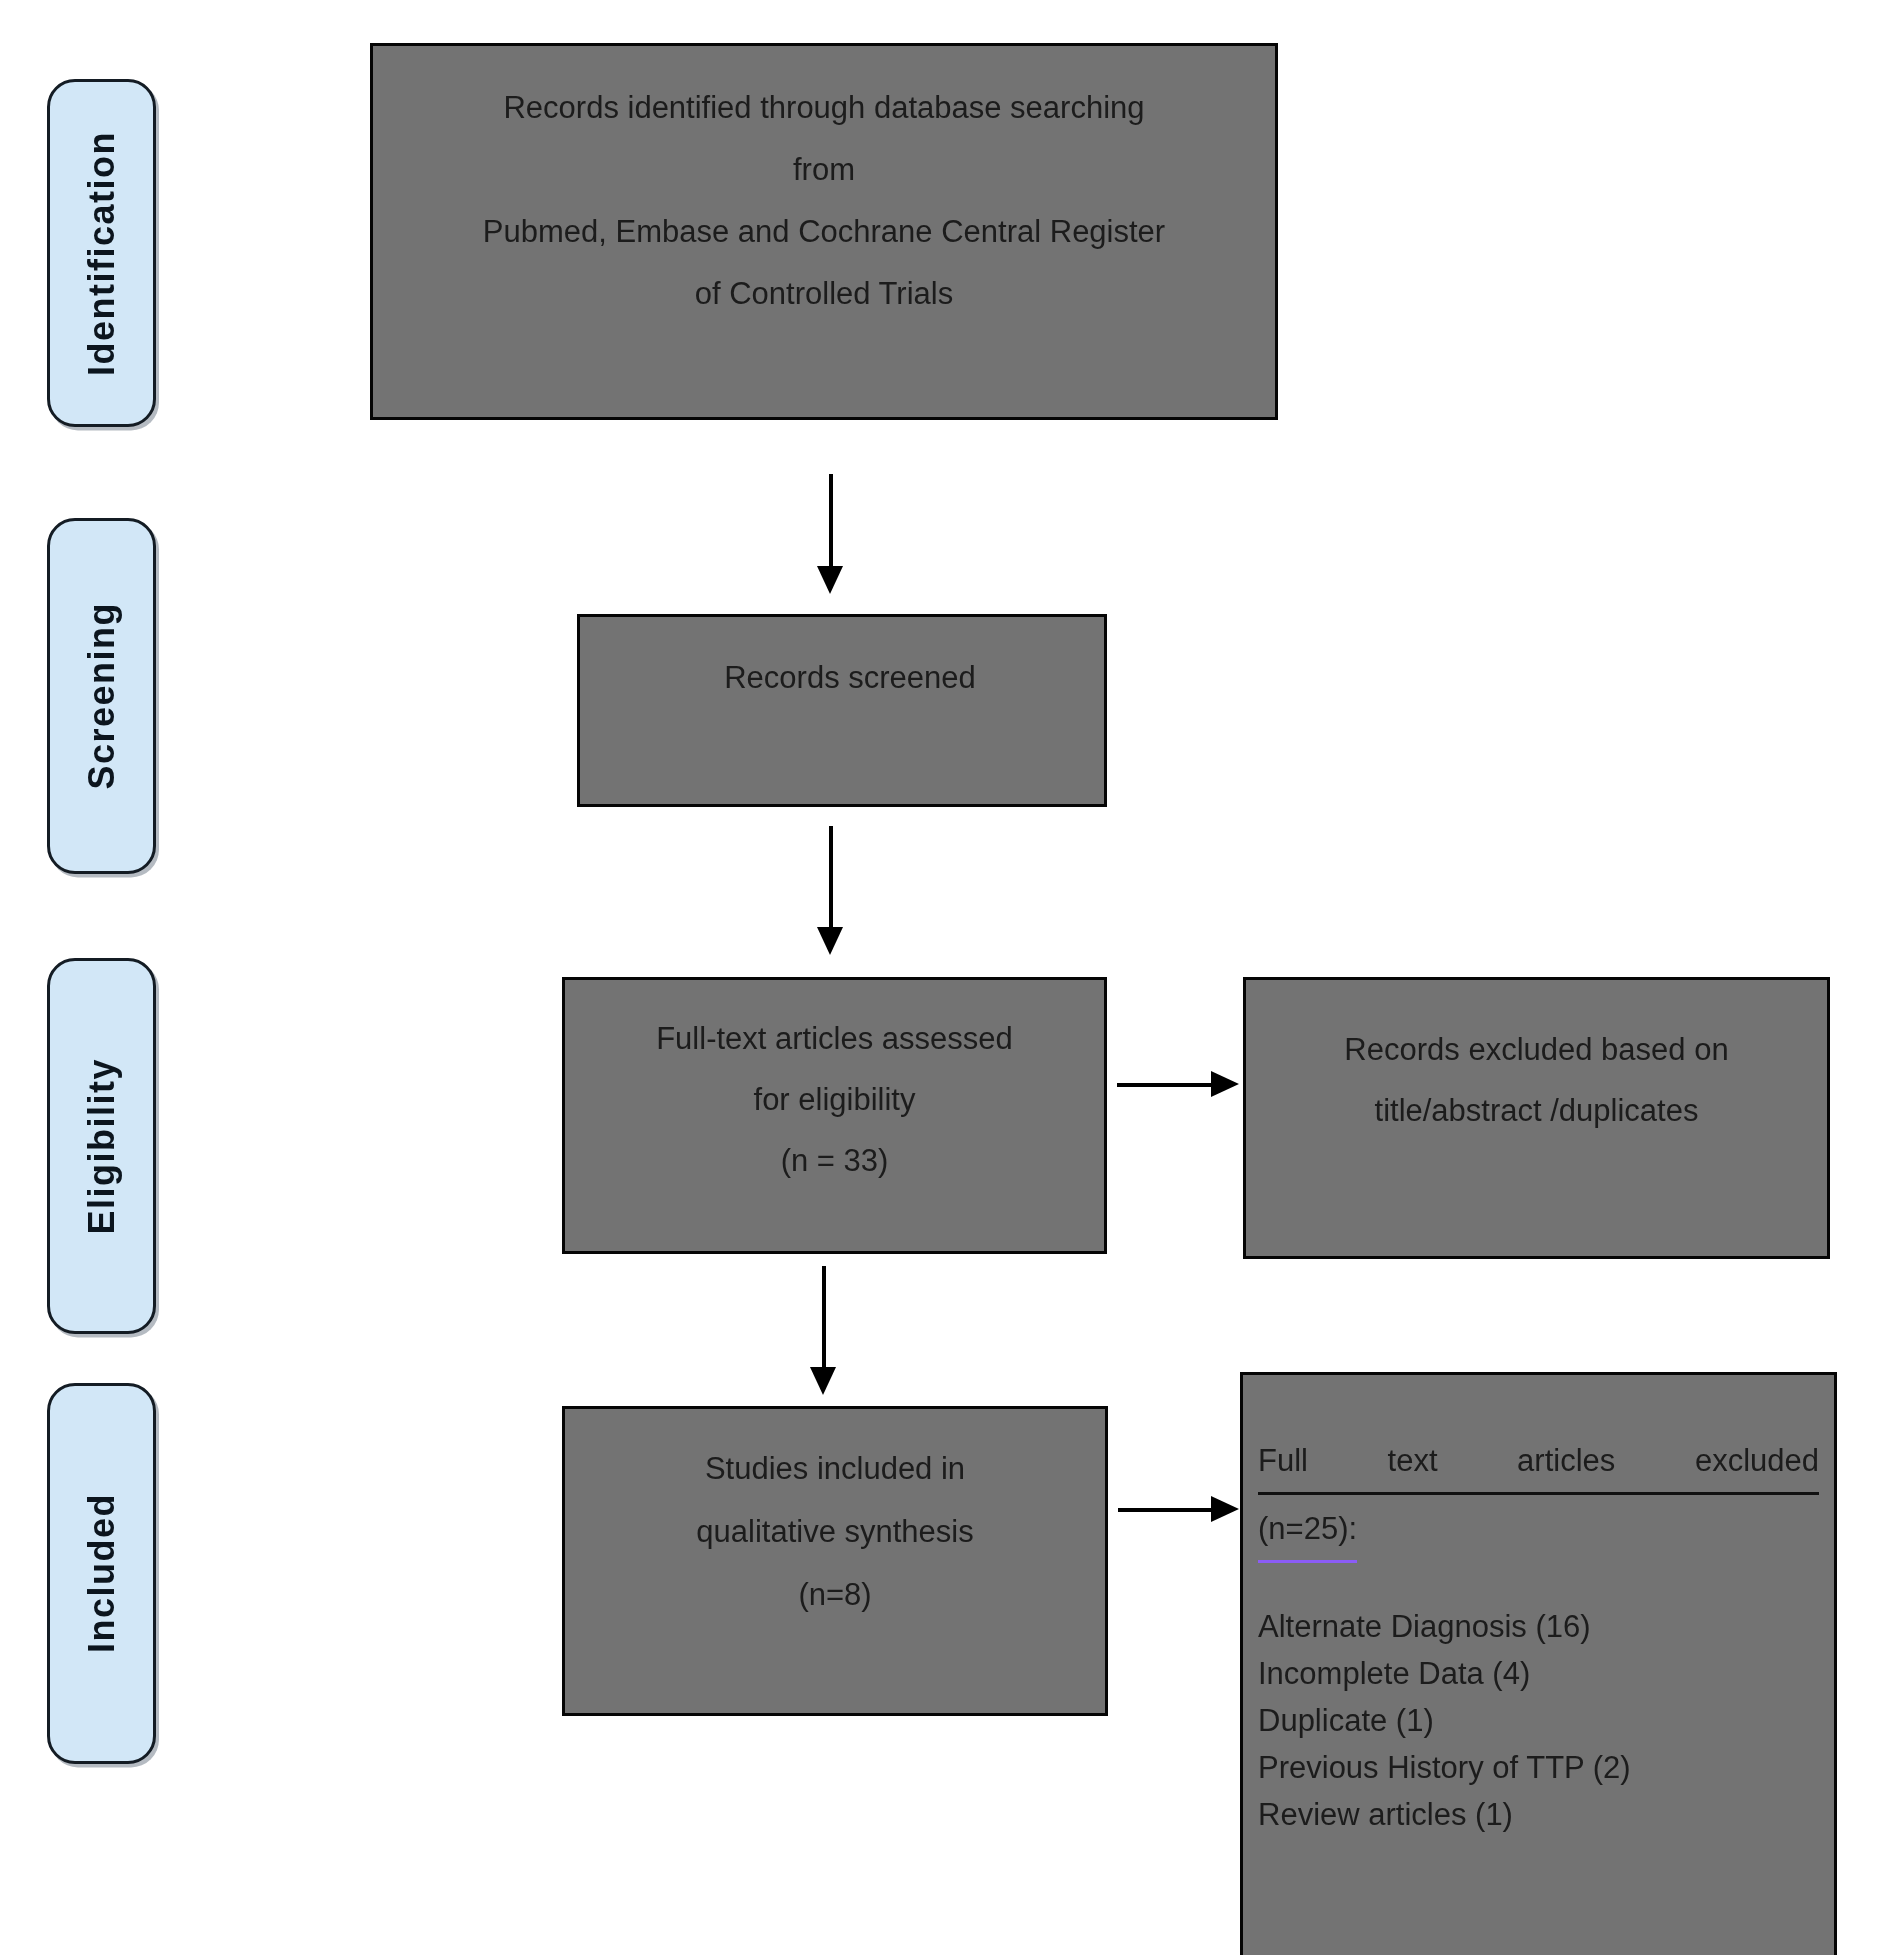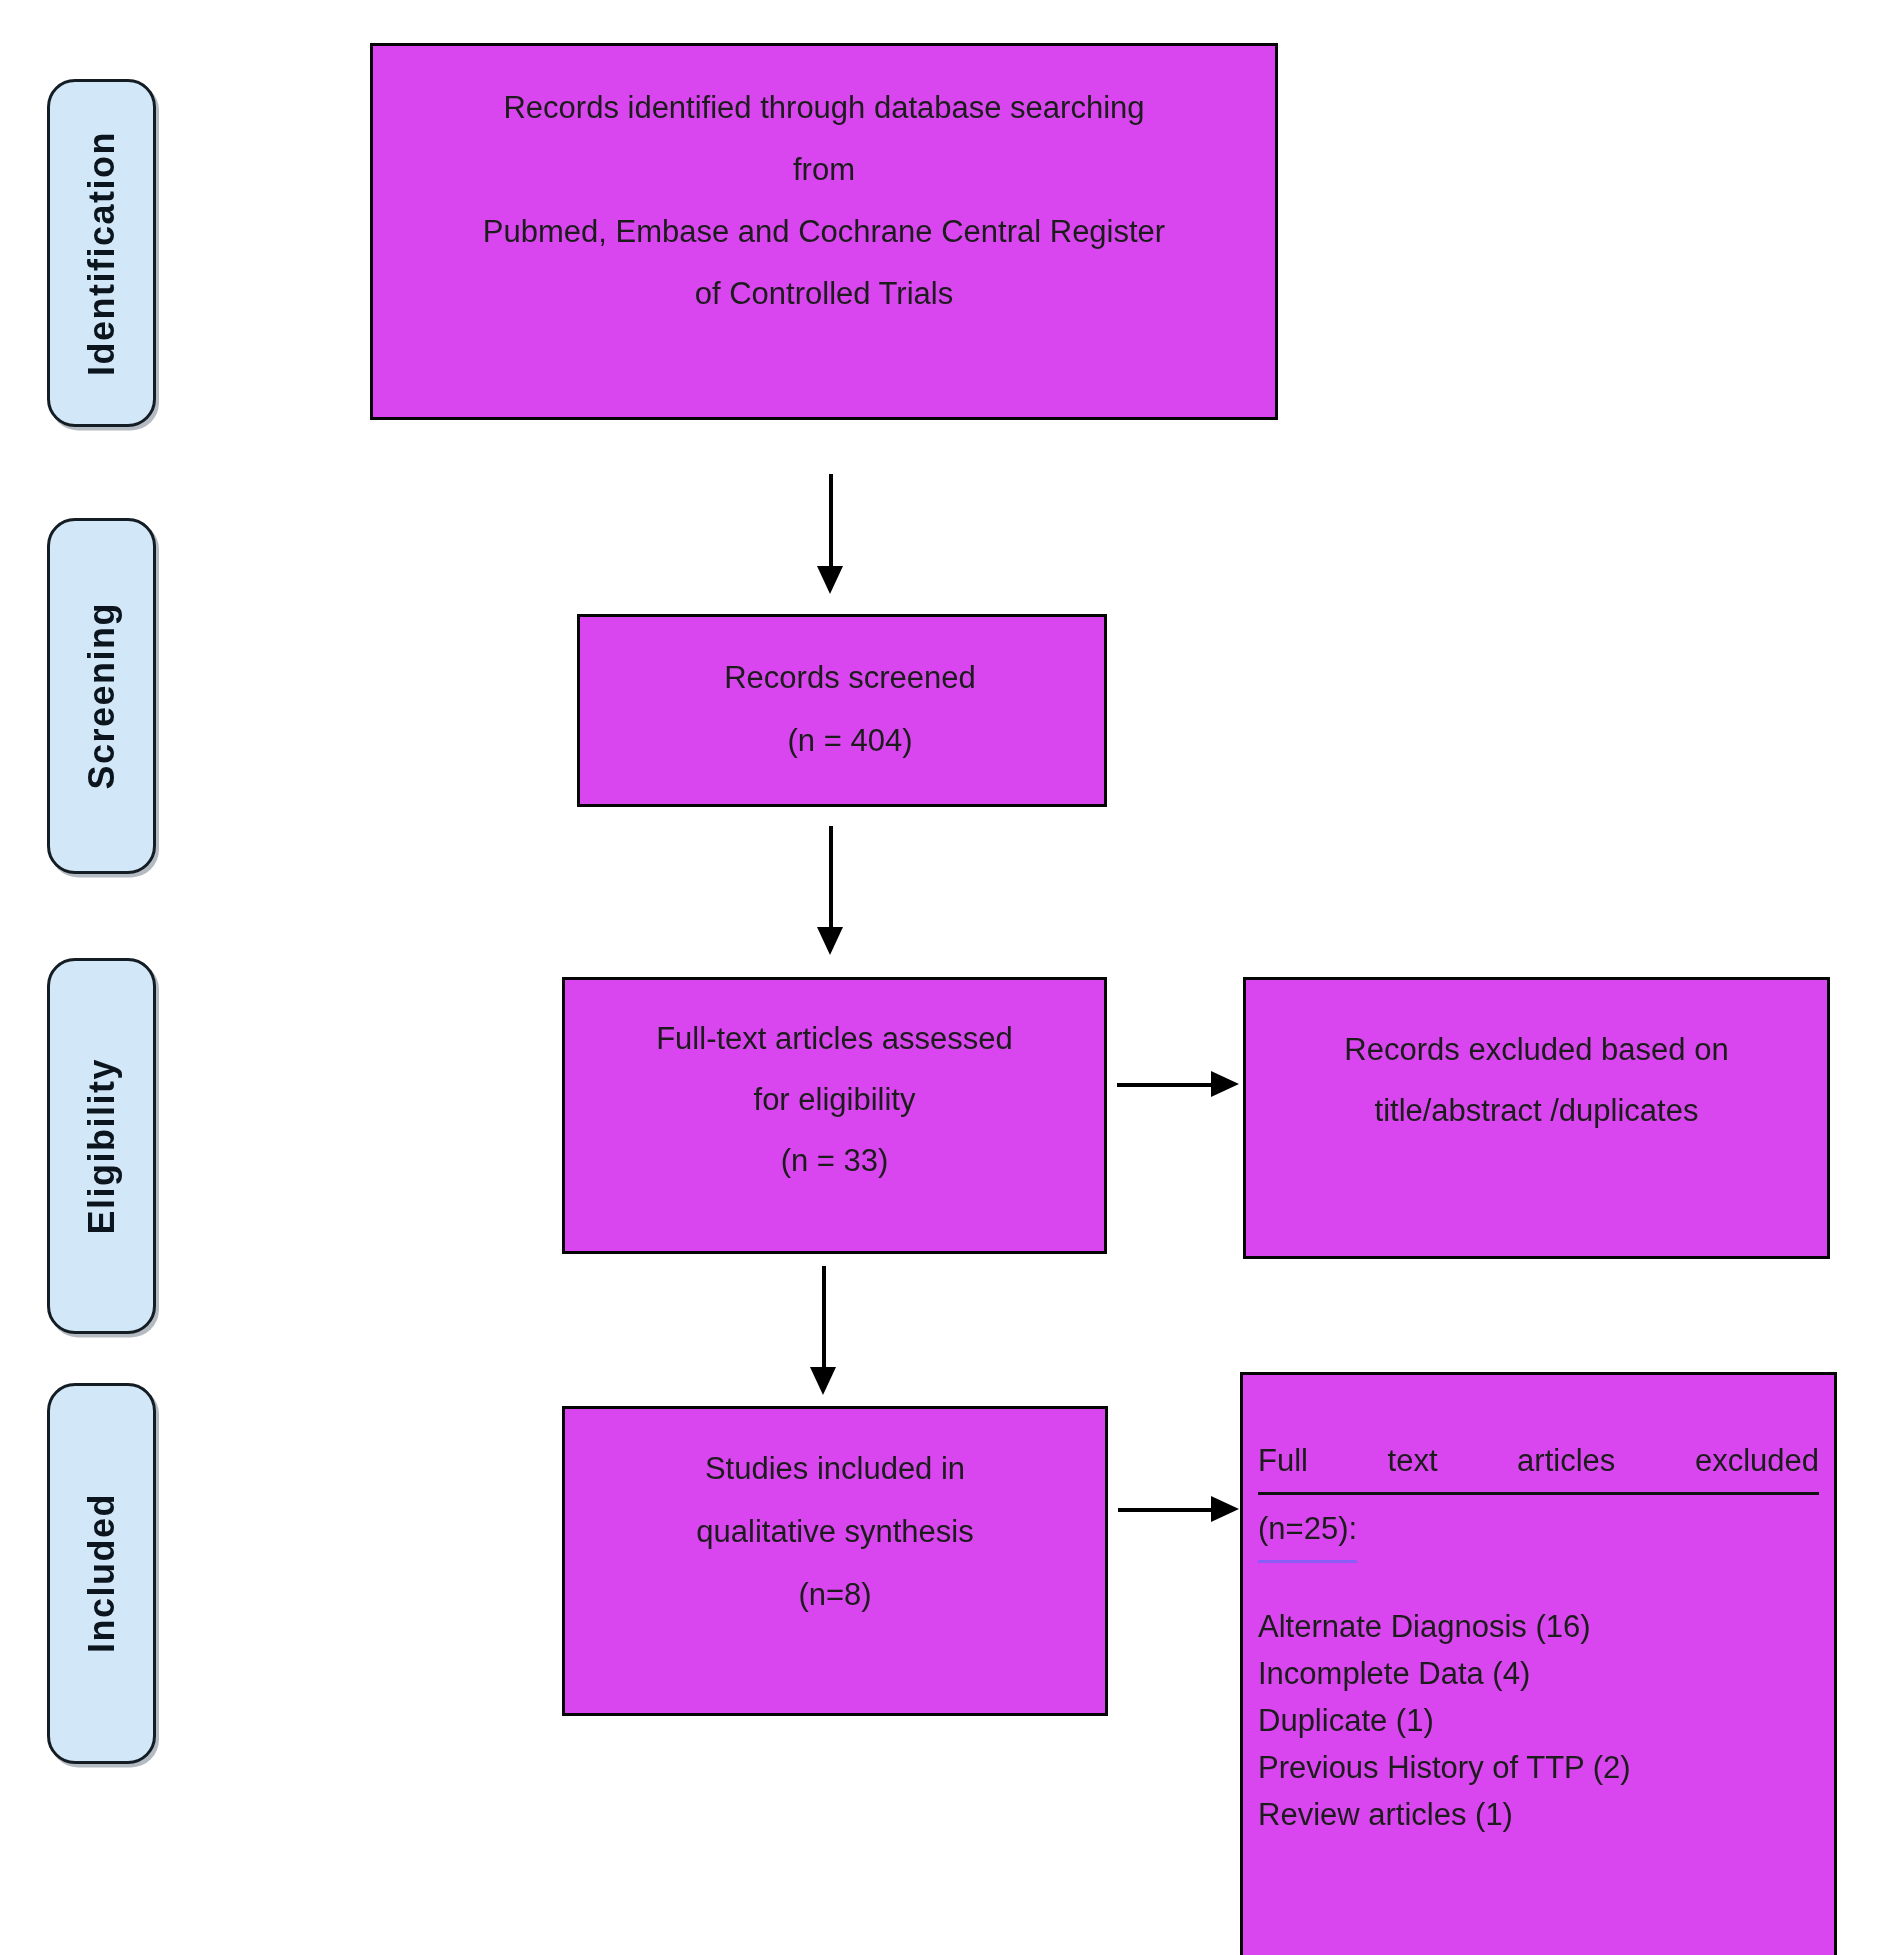--- a/index.html
+++ b/index.html
@@ -14,21 +14,21 @@
     display:flex;align-items:center;justify-content:center;
   }
   .stage span{
     writing-mode:vertical-rl;transform:rotate(180deg);
     font-size:36px;font-weight:bold;color:#0c151e;letter-spacing:1.5px;
     white-space:nowrap;
   }
 
   
   .fbox{
-    position:absolute;background:#d946ef;border:3.5px solid #050505;
+    position:absolute;background:#737373;border:3.5px solid #050505;
     color:#1c1c1c;font-size:31px;text-align:center;box-sizing:border-box;
   }
   .fbox .line{display:block;}
 
   
   .fbox.left-align{text-align:left;padding-left:15px;padding-right:15px;}
   .jline{
     display:flex;justify-content:space-between;
     border-bottom:3px solid #111;padding-bottom:5px;
     line-height:53px;
@@ -73,21 +73,20 @@
     <span class="line">from</span>
     <span class="line">Pubmed, Embase and Cochrane Central Register</span>
     <span class="line">of Controlled Trials</span>
   </div>
 
   <div class="vline" style="left:829px;top:474px;height:92px;"></div>
   <div class="vhead" style="left:817px;top:566px;"></div>
 
   <div class="fbox" style="left:577px;top:614px;width:530px;height:193px;padding-top:29px;line-height:63px;padding-left:16px;">
     <span class="line">Records screened</span>
-    <span class="line">(n = 404)</span>
   </div>
 
   <div class="vline" style="left:829px;top:826px;height:102px;"></div>
   <div class="vhead" style="left:817px;top:927px;"></div>
 
   <div class="fbox" style="left:562px;top:977px;width:545px;height:277px;padding-top:28px;line-height:61px;">
     <span class="line">Full-text articles assessed</span>
     <span class="line">for eligibility</span>
     <span class="line">(n = 33)</span>
   </div>

